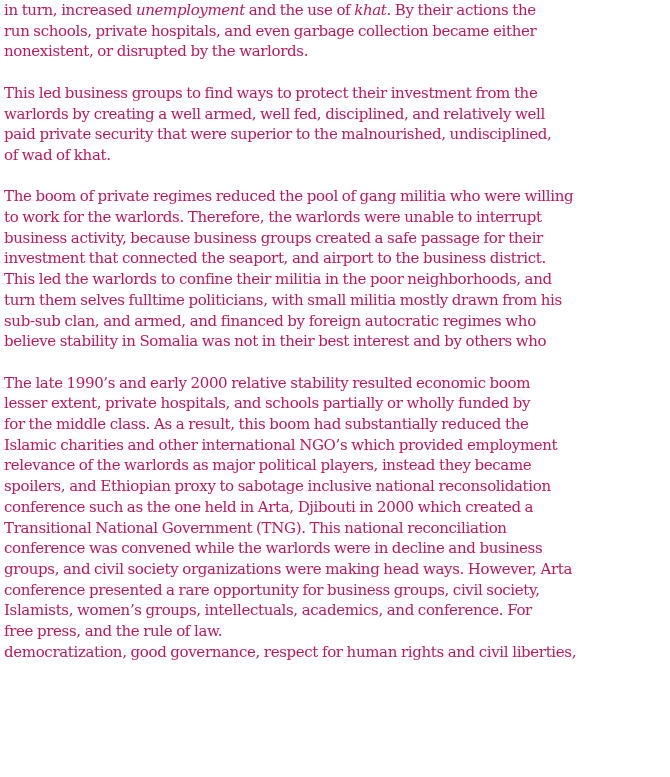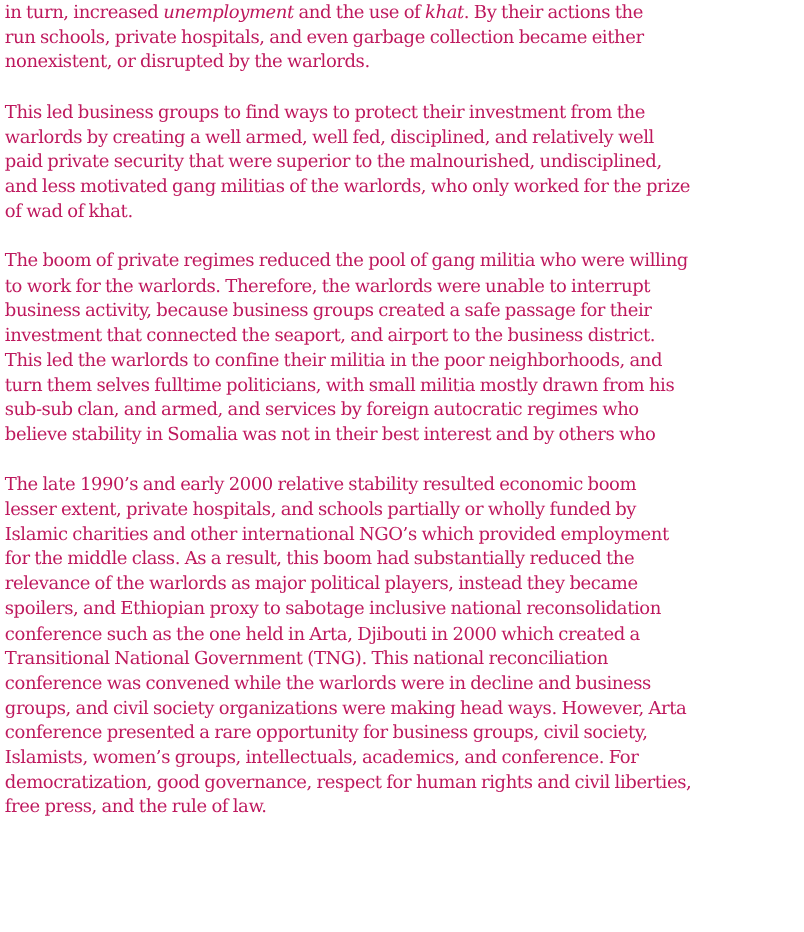--- a/index.html
+++ b/index.html
@@ -39,45 +39,44 @@
   <p class="para">
     <span class="line"><span>in turn, increased </span><em>unemployment</em><span> and the use of </span><em>khat</em><span>. By their actions the</span></span>
     <span class="line">run schools, private hospitals, and even garbage collection became either</span>
     <span class="line">nonexistent, or disrupted by the warlords.</span>
   </p>
 
   <p class="para">
     <span class="line">This led business groups to find ways to protect their investment from the</span>
     <span class="line">warlords by creating a well armed, well fed, disciplined, and relatively well</span>
     <span class="line">paid private security that were superior to the malnourished, undisciplined,</span>
-    <span class="line">and less motivated gang militias of the warlords, who only worked for the prize</span>
     <span class="line">of wad of khat.</span>
   </p>
 
   <p class="para">
     <span class="line">The boom of private regimes reduced the pool of gang militia who were willing</span>
     <span class="line">to work for the warlords. Therefore, the warlords were unable to interrupt</span>
     <span class="line">business activity, because business groups created a safe passage for their</span>
     <span class="line">investment that connected the seaport, and airport to the business district.</span>
     <span class="line">This led the warlords to confine their militia in the poor neighborhoods, and</span>
     <span class="line">turn them selves fulltime politicians, with small militia mostly drawn from his</span>
-    <span class="line">sub-sub clan, and armed, and services by foreign autocratic regimes who</span>
+    <span class="line">sub-sub clan, and armed, and financed by foreign autocratic regimes who</span>
     <span class="line">believe stability in Somalia was not in their best interest and by others who</span>
   </p>
 
   <p class="para">
     <span class="line">The late 1990’s and early 2000 relative stability resulted economic boom</span>
     <span class="line">lesser extent, private hospitals, and schools partially or wholly funded by</span>
+    <span class="line">for the middle class. As a result, this boom had substantially reduced the</span>
     <span class="line">Islamic charities and other international NGO’s which provided employment</span>
-    <span class="line">for the middle class. As a result, this boom had substantially reduced the</span>
     <span class="line">relevance of the warlords as major political players, instead they became</span>
     <span class="line">spoilers, and Ethiopian proxy to sabotage inclusive national reconsolidation</span>
     <span class="line">conference such as the one held in Arta, Djibouti in 2000 which created a</span>
     <span class="line">Transitional National Government (TNG). This national reconciliation</span>
     <span class="line">conference was convened while the warlords were in decline and business</span>
     <span class="line">groups, and civil society organizations were making head ways. However, Arta</span>
     <span class="line">conference presented a rare opportunity for business groups, civil society,</span>
     <span class="line">Islamists, women’s groups, intellectuals, academics, and conference. For</span>
+    <span class="line">free press, and the rule of law.</span>
     <span class="line">democratization, good governance, respect for human rights and civil liberties,</span>
-    <span class="line">free press, and the rule of law.</span>
   </p>
 
 </div>
 
 </body></html>

